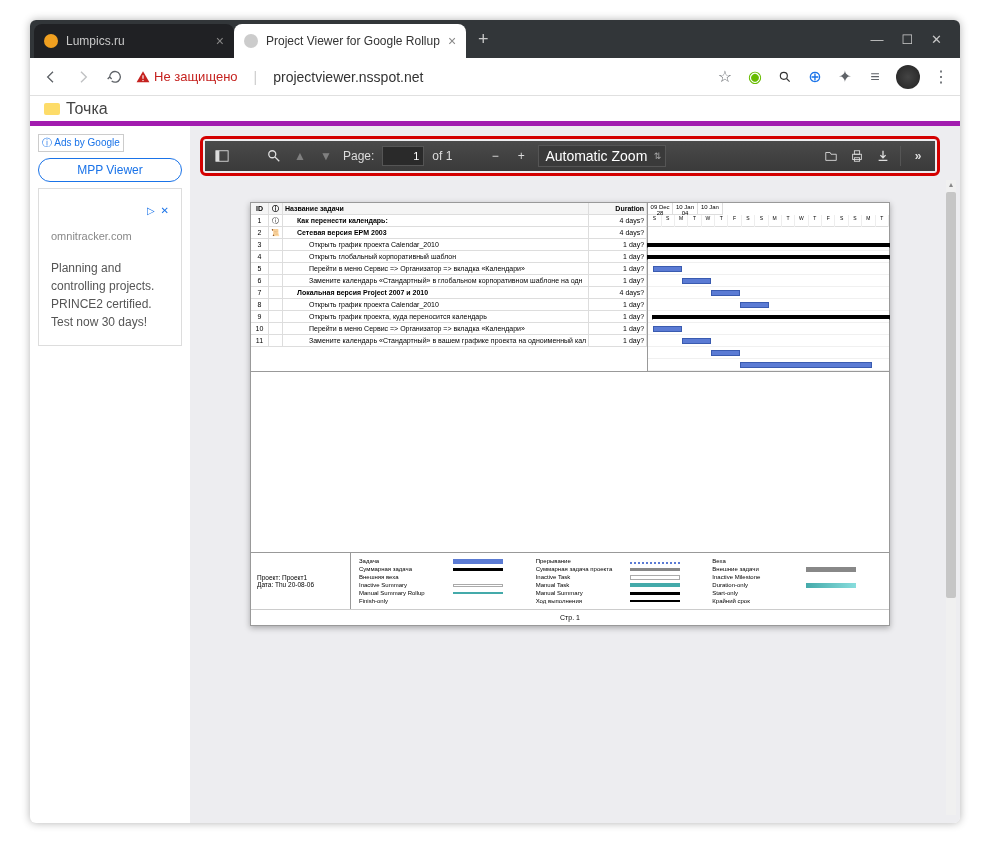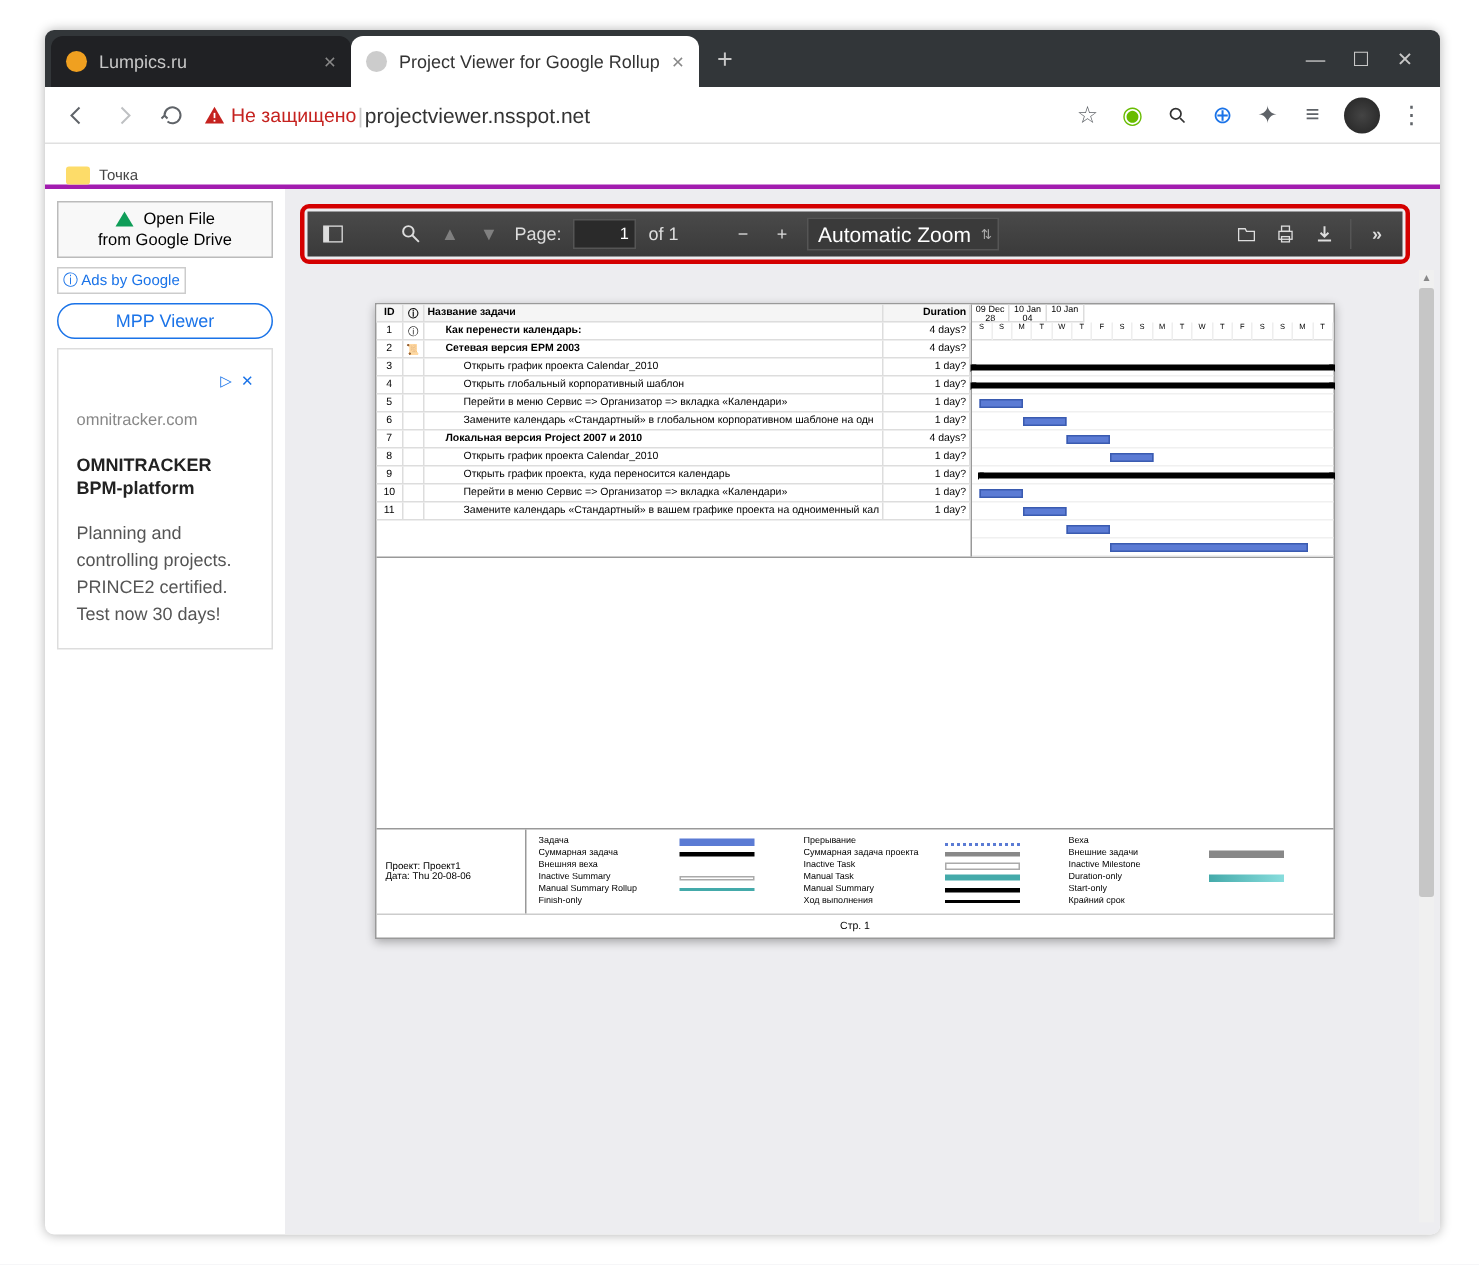--- a/index.html
+++ b/index.html
@@ -8,27 +8,27 @@
 .titlebar { height: 38px; background: #323639; display: flex; align-items: center; padding: 0 4px; }
 .tab { height: 34px; background: #202124; border-radius: 8px 8px 0 0; display: flex; align-items: center; padding: 0 10px; margin-top: 4px; min-width: 200px; color: #c8c8c8; font-size: 12px; gap: 8px; }
 .tab.active { background: #fff; color: #333; }
 .tab .favicon { width: 14px; height: 14px; border-radius: 50%; display: inline-block; }
 .tab .close { margin-left: auto; font-size: 14px; color: #888; }
 .new-tab { color: #c8c8c8; font-size: 18px; padding: 0 12px; cursor: pointer; }
 .window-controls { margin-left: auto; display: flex; gap: 18px; padding: 0 14px; color: #c8c8c8; font-size: 13px; }
 .window-controls span { cursor: pointer; }
 .addrbar { height: 38px; display: flex; align-items: center; padding: 0 10px; gap: 10px; border-bottom: 1px solid #e0e0e0; }
 .nav-btn { width: 22px; height: 22px; display: flex; align-items: center; justify-content: center; color: #5f6368; cursor: pointer; }
-.omnibox { flex: 1; height: 28px; display: flex; align-items: center; font-size: 14px; color: #333; gap: 1px; }
+.omnibox { flex: 1; height: 28px; display: flex; align-items: center; font-size: 14px; color: #333; gap: 16px; }
 .omnibox .warn { color: #c5221f; display: flex; align-items: center; gap: 4px; font-size: 13px; }
 .omnibox .sep { color: #ccc; }
 .ext-icons { display: flex; gap: 12px; align-items: center; color: #5f6368; }
 .ext-icons > * { width: 18px; height: 18px; display: flex; align-items: center; justify-content: center; }
 .avatar { width: 24px; height: 24px; border-radius: 50%; background: radial-gradient(#444,#222); }
-.bookmarks { height: 30px; display: flex; align-items: flex-end; padding: 0 14px; font-size: 10px; color: #444; gap: 6px; border-bottom: 3px solid #a21caf; }
+.bookmarks { height: 30px; display: flex; align-items: center; padding: 0 14px; font-size: 16px; color: #444; gap: 6px; border-bottom: 5px solid #a21caf; }
 .bm-icon { width: 16px; height: 12px; background: #fddc69; border-radius: 2px; }
 .content { position: relative; height: calc(100% - 106px); display: flex; }
 .sidebar { width: 160px; padding: 8px; display: flex; flex-direction: column; gap: 6px; font-size: 11px; }
 .open-btn { border: 1px solid #bbb; padding: 4px 6px; text-align: center; background: #f8f8f8; font-size: 11px; line-height: 14px; cursor: pointer; }
 .drive-icon { display: inline-block; width: 0; height: 0; border-left: 6px solid transparent; border-right: 6px solid transparent; border-bottom: 10px solid #0f9d58; vertical-align: middle; margin-right: 4px; }
 .ads-label { border: 1px solid #ccc; padding: 1px 3px; font-size: 10px; color: #1a73e8; display: inline-block; }
 .pill { border: 1.5px solid #1a73e8; border-radius: 14px; padding: 4px 0; text-align: center; color: #1a73e8; font-size: 12px; cursor: pointer; }
 .adbox { border: 1px solid #ddd; padding: 14px 12px; font-size: 12px; color: #555; line-height: 1.5; }
 .adbox .adheader { display: flex; justify-content: flex-end; gap: 6px; font-size: 10px; color: #1a73e8; margin-bottom: 10px; }
 .adbox h2 { font-size: 24px; color: #222; font-weight: 400; line-height: 1.15; margin-bottom: 10px; }
@@ -150,34 +150,28 @@
   </div>
 
   <div class="bookmarks">
     <span class="bm-icon"></span>
     <span>Точка</span>
   </div>
 
   <div class="content">
 
     <div class="sidebar">
-      <div class="open-btn">
-        <span class="drive-icon"></span>
-        <span>Open File</span><br>
-        <span>from Google Drive</span>
-      </div>
       <div><span class="ads-label"><span style="color:#1a73e8">ⓘ </span><span>Ads by Google</span></span></div>
       <div class="pill">MPP Viewer</div>
       <div class="adbox">
         <div class="adheader">
             <span>▷</span>
             <span>✕</span>
           </div>
         <div class="domain">omnitracker.com</div>
-        <div class="strong">OMNITRACKER BPM-platform</div>
         <div>Planning and controlling projects. PRINCE2 certified. Test now 30 days!</div>
       </div>
     </div>
 
     <div class="viewer">
       <div class="toolbar-wrap">
         <div class="toolbar">
           <div class="tb-btn">
               <svg width="14" height="14" viewBox="0 0 16 16">
                 <rect x="1" y="2" width="14" height="12" stroke="#ddd" fill="none"></rect>

